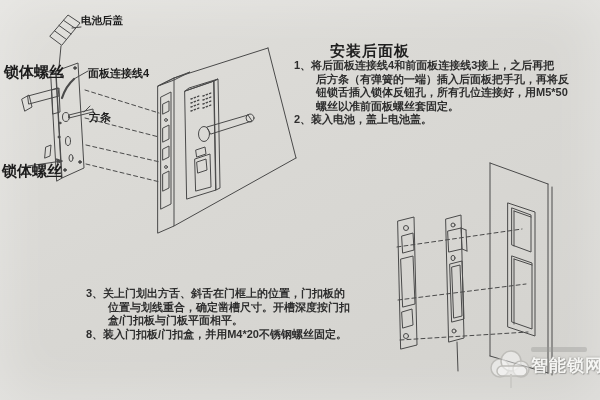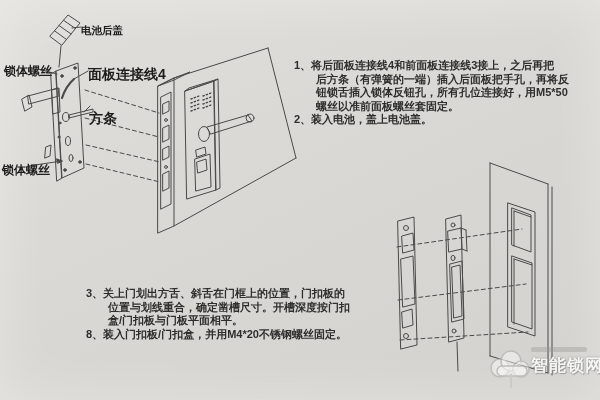--- a/index.html
+++ b/index.html
@@ -13,23 +13,23 @@
     color:#2b2b2b;
   }
   .abs{position:absolute;}
   svg{display:block;}
   .sec-title{
     font-size:15px;font-weight:700;color:#1e1e1e;letter-spacing:1px;white-space:nowrap;
   }
   .sec-title.small{font-size:14px;letter-spacing:.5px;}
   .steps{width:322px;font-size:11px;line-height:13.5px;font-weight:700;color:#2e2e2e;}
   .step{white-space:pre-line;padding-left:2em;text-indent:-2em;}
-  .dlabel{font-size:12px;font-weight:700;color:#1c1c1c;white-space:nowrap;letter-spacing:0;}
+  .dlabel{font-size:15px;font-weight:700;color:#1c1c1c;white-space:nowrap;letter-spacing:0;}
   .dlabel.big{font-size:10.5px;}
-  .dlabel.tiny{font-size:14px;}
+  .dlabel.tiny{font-size:11px;}
   .wm-text{
     font-size:17px;font-weight:700;letter-spacing:1px;white-space:nowrap;
     color:rgba(253,253,251,.92);
     text-shadow:0 0 2px rgba(125,125,122,.85),1px 1px 0 rgba(140,140,137,.55);
   }
   .wm-smudge{
     width:56px;height:5px;border-radius:2px;
     background:rgba(150,150,147,.38);
     filter:blur(.5px);
   }
@@ -173,26 +173,27 @@
 
     <g opacity="0.8" stroke="#b9b8b4" stroke-width="1.5" fill="rgba(255,255,255,0.55)">
       <circle cx="500" cy="368" r="9"></circle>
       <circle cx="511" cy="361" r="10"></circle>
       <circle cx="521" cy="369" r="8"></circle>
       <rect x="497" y="366" width="30" height="10" rx="5"></rect>
       <line x1="511" y1="374" x2="511" y2="388" stroke="#c9c8c4" stroke-width="2" fill="none"></line>
     </g>
   </svg>
 
-  <div class="abs dlabel big" style="left:81px;top:24px">电池后盖</div>
+  <div class="abs dlabel big" style="left:81px;top:14px">电池后盖</div>
   <div class="abs dlabel" style="left:4px;top:63px">锁体螺丝</div>
   <div class="abs dlabel tiny" style="left:88px;top:66px">面板连接线4</div>
   <div class="abs dlabel tiny" style="left:89px;top:110px">方条</div>
   <div class="abs dlabel" style="left:2px;top:162px">锁体螺丝</div>
 
+  <div class="abs sec-title" style="left:330px;top:42px">安装后面板</div>
   <div class="abs steps" style="left:294px;top:59px">
     <div class="step">1、将后面板连接线4和前面板连接线3接上，之后再把
 后方条（有弹簧的一端）插入后面板把手孔，再将反
 钮锁舌插入锁体反钮孔，所有孔位连接好，用M5*50
 螺丝以准前面板螺丝套固定。</div>
     <div class="step">2、装入电池，盖上电池盖。</div>
   </div>
 
   <div class="abs steps" style="left:86px;top:287px">
     <div class="step">3、关上门划出方舌、斜舌在门框上的位置，门扣板的

